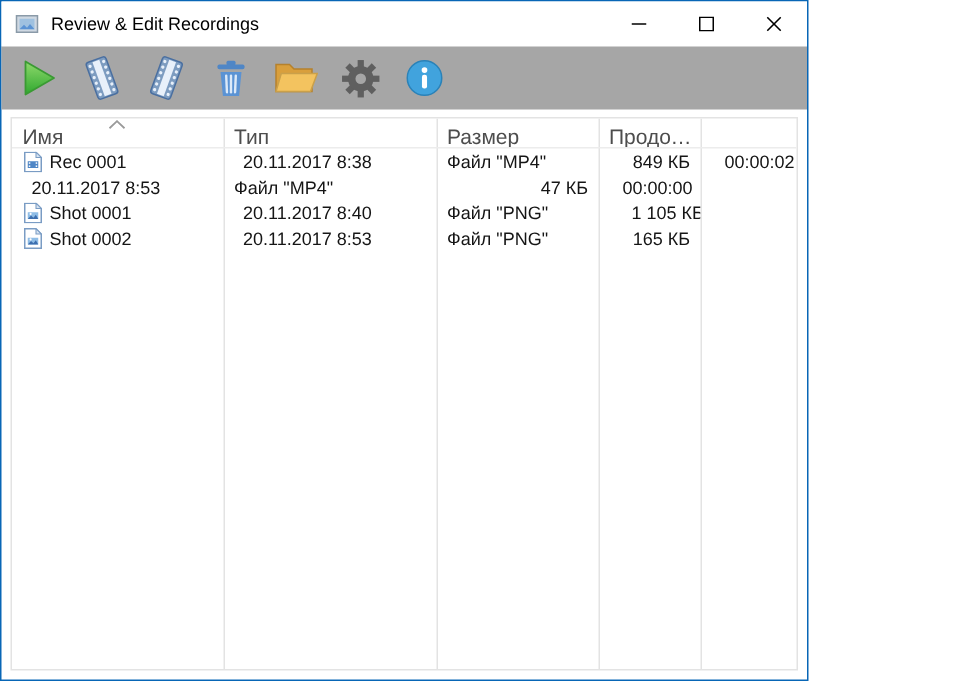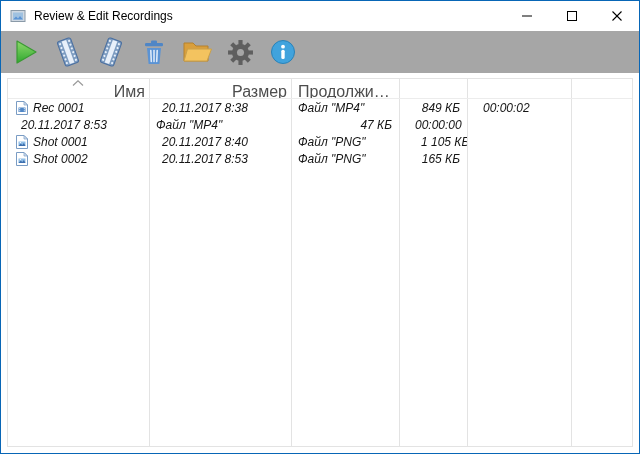--- a/index.html
+++ b/index.html
@@ -1,20 +1,20 @@
 <!DOCTYPE html>
 <html><head>
 <meta charset="utf-8">
 <style>
   * { box-sizing: border-box; }
   html, body { margin: 0; padding: 0; }
   body { width: 640px; height: 454px; font-family: "Liberation Sans", sans-serif; overflow: hidden; }
 
   .window {
-    width: 640px; height: 454px;
+    width: 539px; height: 454px;
     border: 1px solid #0866b6;
     background: #ffffff;
     display: flex; flex-direction: column;
   }
 
   
   .titlebar {
     flex: 0 0 30px; height: 30px;
     display: flex; align-items: center;
     background: #ffffff;
@@ -59,33 +59,32 @@
   .vl4 { left: 459px; } .vl5 { left: 563px; }
 
   .header-row {
     position: relative;
     display: grid;
     grid-template-columns: 141px 142px 108px 68px 104px 1fr;
     height: 20px;
     border-bottom: 1px solid #ececec;
   }
   .header-cell {
-    font-size: 16px; color: #4d4d4d;
+    font-size: 14px; color: #4d4d4d;
     padding: 4px 4px 0 7px;
-    white-space: nowrap; overflow: hidden; text-overflow: ellipsis; text-align: right;
+    white-space: nowrap; overflow: hidden; text-overflow: ellipsis;
   }
   .sort-caret { position: absolute; left: 64px; top: 1px; }
 
   .row {
     display: grid;
     grid-template-columns: 141px 142px 108px 68px 104px 1fr;
     height: 17px;
     align-items: center;
     color: #151515;
-    font-style: italic;
   }
   .cell { padding: 0 6px; white-space: nowrap; overflow: hidden; }
   .c-name { display: flex; align-items: center; gap: 5px; padding-left: 8px; }
   .c-date { padding-left: 13px; }
   .c-type { padding-left: 7px; }
   .c-size { text-align: right; padding-right: 7px; margin-left: 16px; }
   .c-duration { padding-left: 5px; margin-left: 11px; }
   .file-icon { display: inline-flex; flex-shrink: 0; }
 </style>
 </head>
@@ -223,20 +222,21 @@
 
   <div class="list">
     <div class="vline vl1"></div>
     <div class="vline vl2"></div>
     <div class="vline vl3"></div>
     <div class="vline vl4"></div>
     <div class="vline vl5"></div>
 
     <div class="header-row">
       <div class="header-cell">Имя</div>
+      <div class="header-cell">Тип</div>
       <div class="header-cell">Размер</div>
       <div class="header-cell">Продолжительно...</div>
       <div class="header-cell"></div>
       <svg class="sort-caret" width="12" height="6" viewBox="0 0 12 6">
         <path d="M1 5.5 L6 0.8 L11 5.5" fill="none" stroke="#9a9a9a" stroke-width="1.2"></path>
       </svg>
     </div>
 
     <div class="rows">
   <div class="row video">

